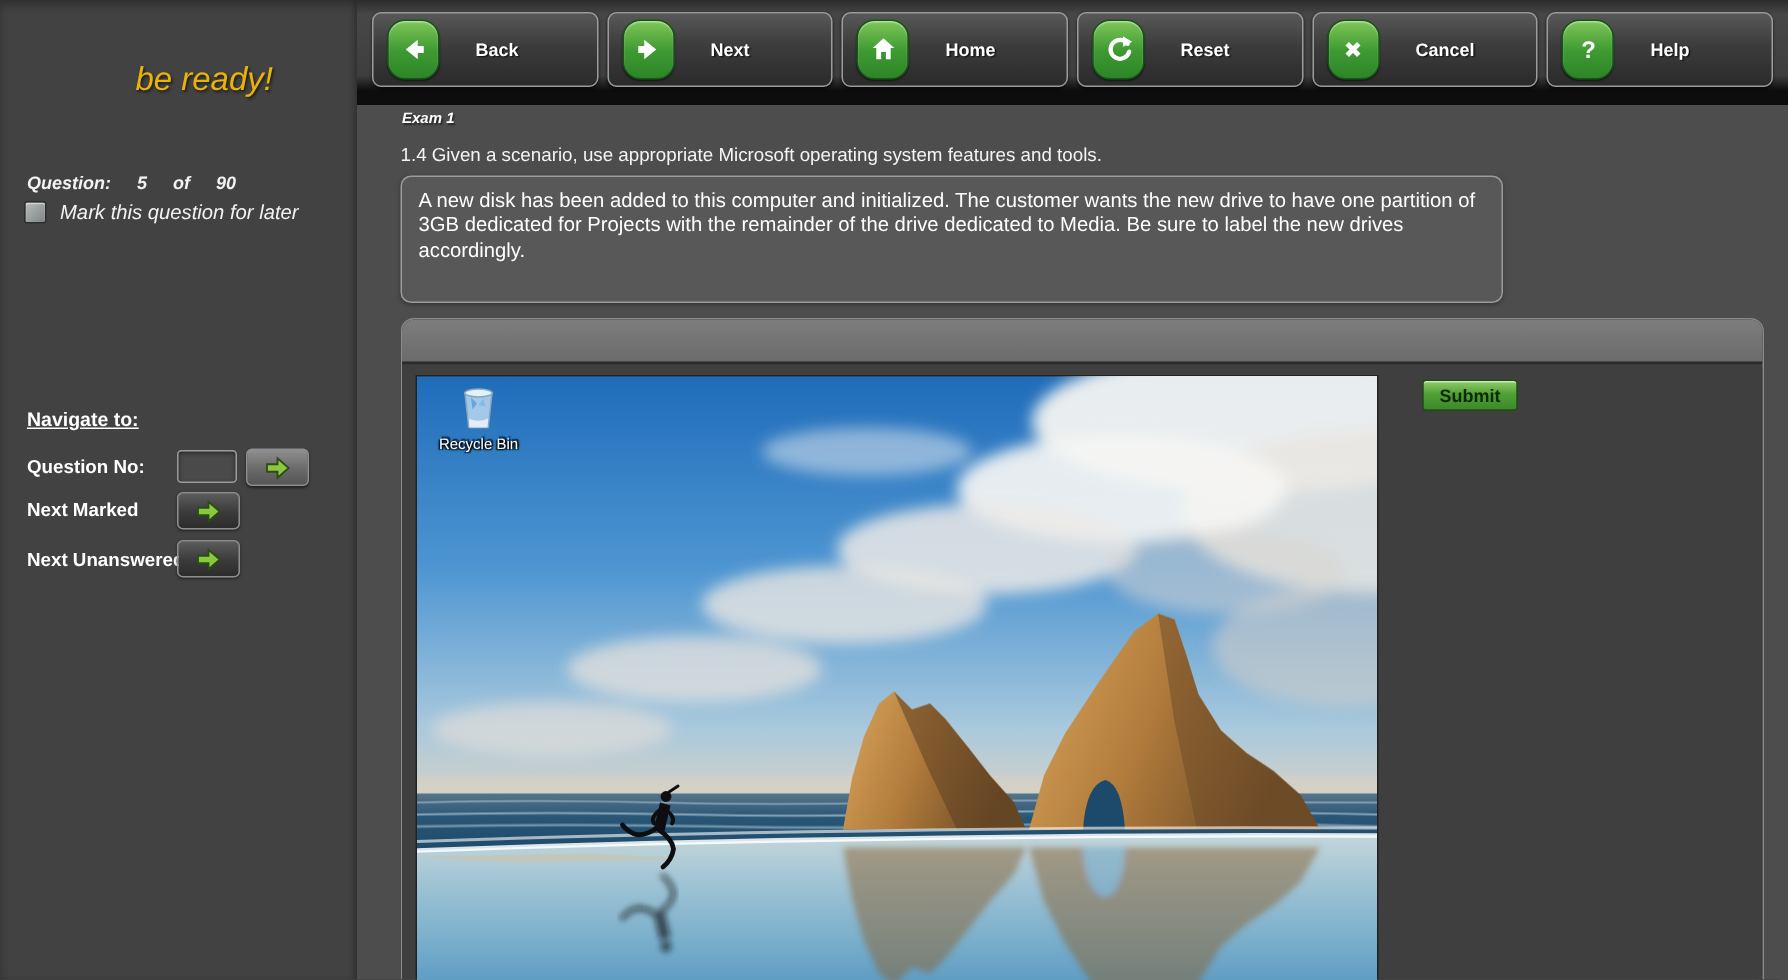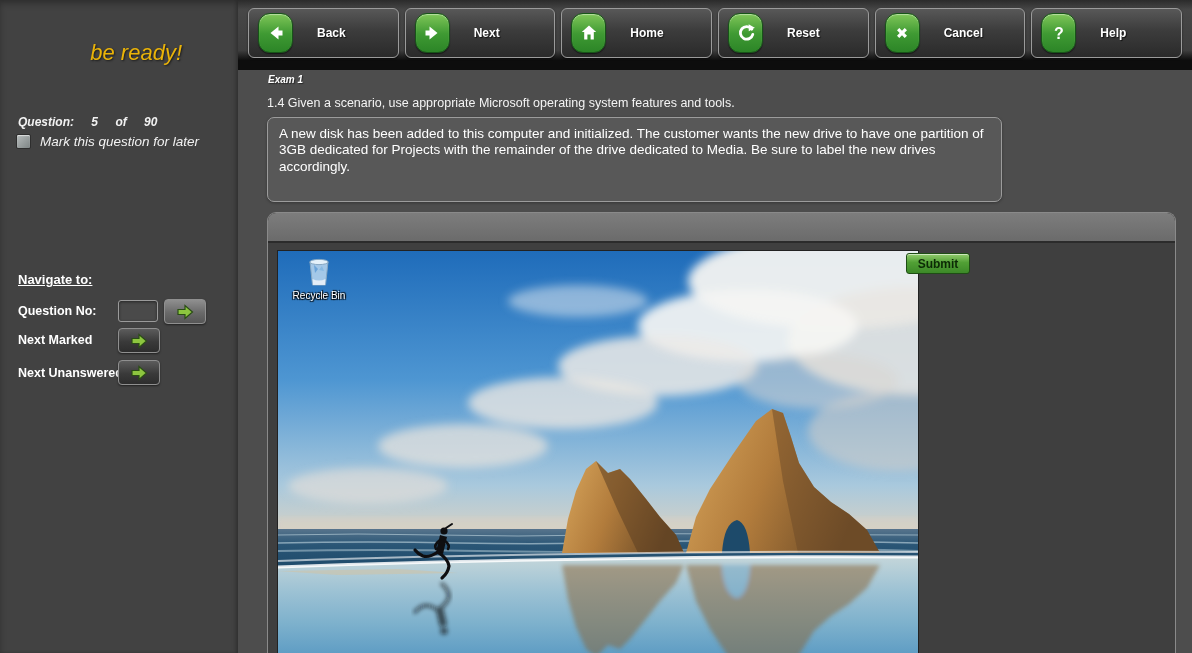--- a/index.html
+++ b/index.html
@@ -64,21 +64,21 @@
                background:#3f3f3f; overflow:hidden; }
   .sim-header { height:30px; background:linear-gradient(#7d7d7d,#6b6b6b);
                 border-bottom:2px solid #2b2b2b; border-radius:8px 8px 0 0; }
   .sim-body { position:absolute; left:0; top:32px; right:0; bottom:0; background:#3f3f3f; }
   .desktop { position:absolute; left:10px; top:6px; width:640px; height:403px;
              background:#2a6fb0; overflow:hidden; cursor:pointer; box-shadow:0 0 0 1px #222; }
   .desktop svg.scene { position:absolute; left:0; top:0; }
   .recycle-bin { position:absolute; left:10px; top:4px; width:62px; text-align:center; cursor:pointer; }
   .recycle-bin .bin-label { color:#fff; font-size:10px; margin-top:-1px;
        text-shadow:1px 1px 1px #000, -1px 1px 1px #000, 1px -1px 1px #000; }
-  .submit-btn { position:absolute; left:638px; top:8px; width:64px; height:21px;
+  .submit-btn { position:absolute; left:680px; top:8px; width:64px; height:21px;
                 background:linear-gradient(#92cc6d,#51a035 45%,#3c8928);
                 border:1px solid #1e4d14; border-radius:3px; color:#0c2a06; font-weight:bold;
                 font-size:12px; display:flex; align-items:center; justify-content:center;
                 cursor:pointer; box-shadow: inset 0 1px 0 rgba(255,255,255,.55); }
 </style>
 </head>
 <body>
 
 <div class="stage">
 

